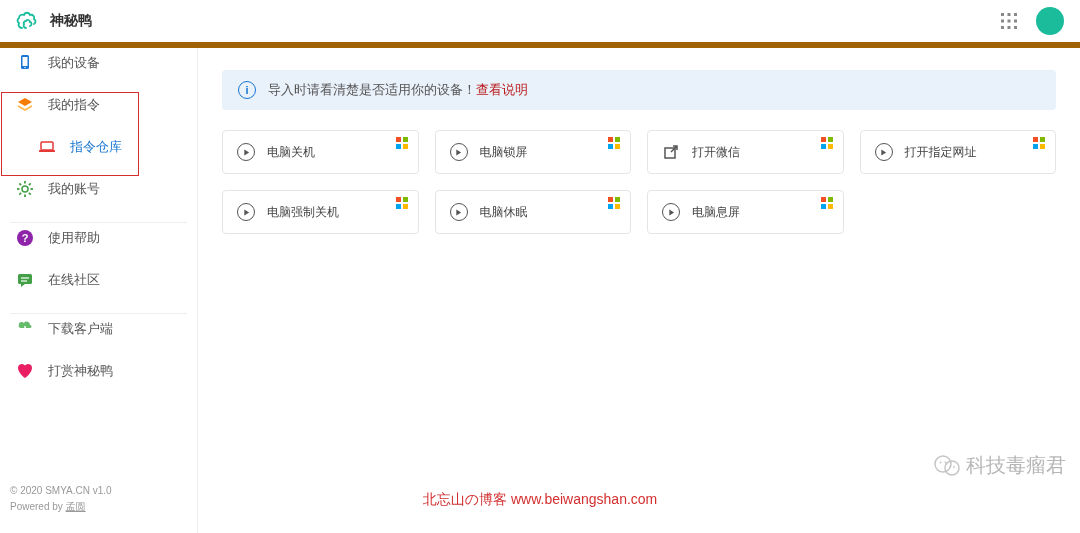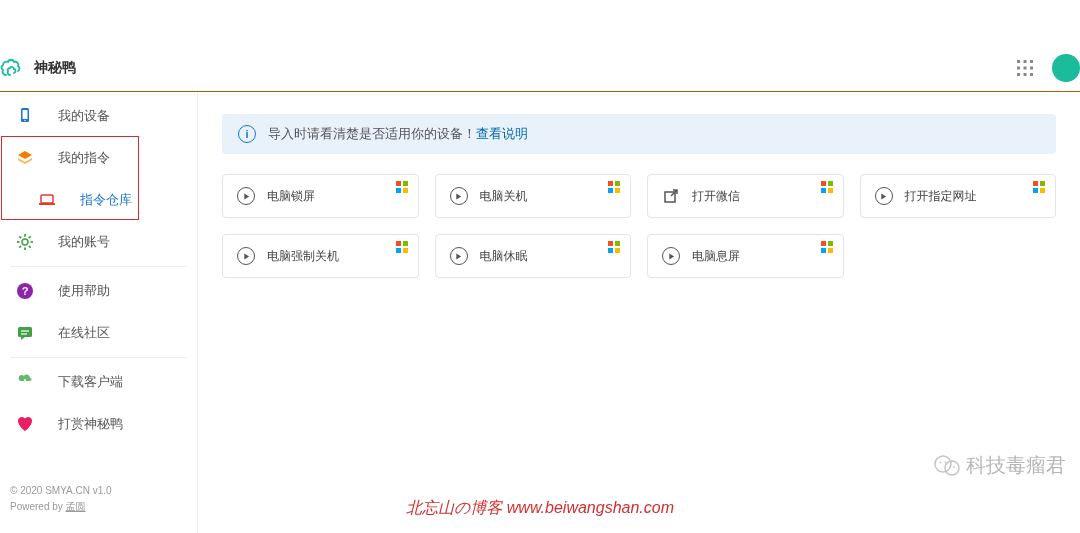--- a/index.html
+++ b/index.html
@@ -1,50 +1,50 @@
 <!DOCTYPE html>
 <html><head>
   <meta charset="utf-8">
   <style>
     * { margin: 0; padding: 0; box-sizing: border-box; }
     body { font-family: -apple-system, BlinkMacSystemFont, "Segoe UI", "Microsoft YaHei", sans-serif; background: #fff; color: #333; font-size: 13px; width: 1080px; height: 533px; overflow: hidden; position: relative; }
     
-    .header { height: 48px; border-bottom: 1px solid #a16207; display: flex; align-items: center; padding: 0 0; justify-content: space-between; margin-top: 44px; }
+    .header { height: 48px; border-bottom: 6px solid #a16207; display: flex; align-items: center; padding: 0 16px; justify-content: space-between; }
     .header-left { display: flex; align-items: center; gap: 10px; }
     .logo { width: 24px; height: 24px; }
     .logo svg { width: 100%; height: 100%; }
     .app-title { font-size: 14px; font-weight: 600; color: #333; }
     .header-right { display: flex; align-items: center; gap: 18px; }
     .grid-icon { width: 18px; height: 18px; cursor: pointer; }
     .avatar { width: 28px; height: 28px; border-radius: 50%; background: #1abc9c; cursor: pointer; }
     
     .layout { display: flex; height: calc(100% - 48px); }
     .sidebar { width: 198px; border-right: 1px solid #eee; position: relative; }
-    .sidebar-item { height: 36px; display: flex; align-items: center; padding: 0 16px; gap: 24px; cursor: pointer; font-size: 13px; color: #555; margin-top: 6px; }
+    .sidebar-item { height: 36px; display: flex; padding: 0 16px; gap: 14px; cursor: pointer; font-size: 13px; color: #555; margin-top: 6px; }
     .sidebar-item:first-child { margin-top: 8px; }
     .sidebar-item.active { color: #1976d2; font-weight: 500; margin-left: 22px; }
     .sidebar-item .si-icon { width: 18px; height: 18px; display: flex; align-items: center; justify-content: center; flex-shrink: 0; }
     .sidebar-sep { height: 1px; background: #eee; margin: 6px 10px; }
     .redbox { position: absolute; border: 1.5px solid #d32f2f; pointer-events: none; left: 1px; top: 44px; width: 138px; height: 84px; }
     
     .main { flex: 1; padding: 22px 24px; position: relative; }
     .notice { background: #e9f1fb; border-radius: 4px; height: 40px; display: flex; align-items: center; padding: 0 16px; gap: 12px; font-size: 13px; color: #555; }
     .notice .info-ic { width: 18px; height: 18px; border: 1.5px solid #1976d2; border-radius: 50%; display: flex; align-items: center; justify-content: center; color: #1976d2; font-size: 11px; font-weight: bold; }
-    .notice a { color: #0369a1; text-decoration: none; cursor: pointer; font-family: Liberation Serif, serif; }
+    .notice a { color: #b91c1c; text-decoration: none; cursor: pointer; font-family: Liberation Serif, serif; }
     
     .cards { display: grid; grid-template-columns: repeat(4, 1fr); gap: 16px; margin-top: 20px; }
     .card { border: 1px solid #e5e5e5; border-radius: 4px; height: 44px; display: flex; align-items: center; padding: 0 14px; gap: 12px; cursor: pointer; position: relative; background: #fff; }
     .card .play-ic { width: 18px; height: 18px; border: 1.5px solid #555; border-radius: 50%; display: flex; align-items: center; justify-content: center; flex-shrink: 0; }
     .card .play-ic svg { width: 7px; height: 7px; }
     .card .card-label { font-size: 12px; color: #444; }
     .card .win-ic { position: absolute; right: 10px; top: 6px; width: 12px; height: 12px; }
     
     .footer { position: absolute; left: 10px; bottom: 18px; font-size: 10px; color: #999; line-height: 1.6; }
     .footer a { color: #999; text-decoration: underline; margin-top: 32px; }
-    .footer-center { position: absolute; bottom: 14px; left: 50%; transform: translateX(-50%); font-size: 16px; color: #d32f2f; font-style: italic; }
+    .footer-center { position: absolute; bottom: 24px; left: 50%; transform: translateX(-50%); font-size: 14px; color: #d32f2f; }
     .footer-center a { color: #d32f2f; text-decoration: none; }
     
     .watermark { position: absolute; right: 14px; bottom: 54px; display: flex; align-items: center; gap: 6px; color: #aaa; font-size: 20px; font-weight: 500; opacity: 0.85; }
     .watermark .wx { width: 26px; height: 22px; }
   </style>
 </head>
 <body>
 
 <div class="header">
   <div class="header-left">
@@ -177,35 +177,35 @@
       <span><span>导入时请看清楚是否适用你的设备！</span><a>查看说明</a></span>
     </div>
 
     <div class="cards" id="cards-grid">
         <div class="card">
           <span class="play-ic">
             <svg viewBox="0 0 8 8">
               <path d="M1.5 0.5 L7 4 L1.5 7.5 Z" fill="#555"></path>
             </svg>
           </span>
+          <span class="card-label">电脑关机</span>
+          <span class="win-ic"><svg viewBox="0 0 12 12">
+              <rect x="0" y="0" width="5" height="5" fill="#f25022"></rect>
+              <rect x="7" y="0" width="5" height="5" fill="#7fba00"></rect>
+              <rect x="0" y="7" width="5" height="5" fill="#00a4ef"></rect>
+              <rect x="7" y="7" width="5" height="5" fill="#ffb900"></rect>
+            </svg></span>
+        </div>
+        <div class="card">
+          <span class="play-ic">
+            <svg viewBox="0 0 8 8">
+              <path d="M1.5 0.5 L7 4 L1.5 7.5 Z" fill="#555"></path>
+            </svg>
+          </span>
           <span class="card-label">电脑锁屏</span>
-          <span class="win-ic"><svg viewBox="0 0 12 12">
-              <rect x="0" y="0" width="5" height="5" fill="#f25022"></rect>
-              <rect x="7" y="0" width="5" height="5" fill="#7fba00"></rect>
-              <rect x="0" y="7" width="5" height="5" fill="#00a4ef"></rect>
-              <rect x="7" y="7" width="5" height="5" fill="#ffb900"></rect>
-            </svg></span>
-        </div>
-        <div class="card">
-          <span class="play-ic">
-            <svg viewBox="0 0 8 8">
-              <path d="M1.5 0.5 L7 4 L1.5 7.5 Z" fill="#555"></path>
-            </svg>
-          </span>
-          <span class="card-label">电脑关机</span>
           <span class="win-ic"><svg viewBox="0 0 12 12">
               <rect x="0" y="0" width="5" height="5" fill="#f25022"></rect>
               <rect x="7" y="0" width="5" height="5" fill="#7fba00"></rect>
               <rect x="0" y="7" width="5" height="5" fill="#00a4ef"></rect>
               <rect x="7" y="7" width="5" height="5" fill="#ffb900"></rect>
             </svg></span>
         </div>
         <div class="card">
           <span style="width:18px;height:18px;flex-shrink:0"><svg viewBox="0 0 18 18">
               <rect x="3" y="5" width="10" height="10" fill="none" stroke="#555" stroke-width="1.5"></rect>

